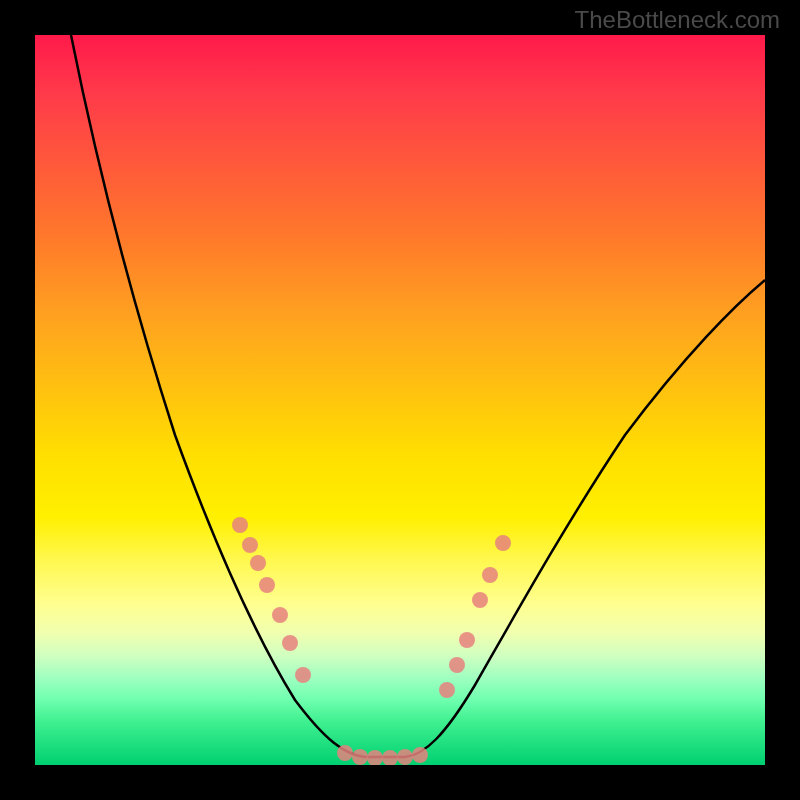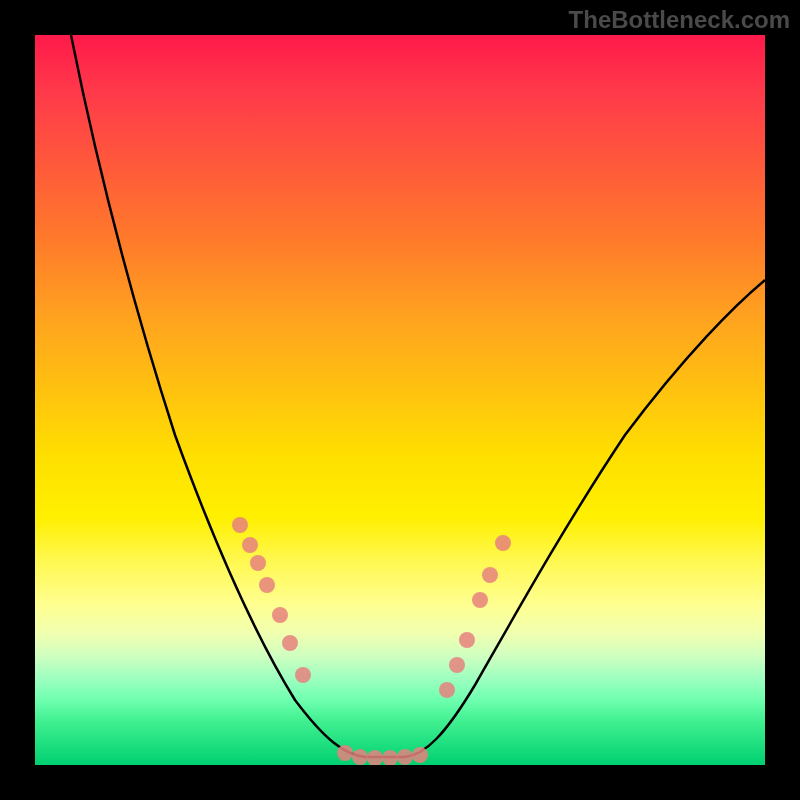--- a/index.html
+++ b/index.html
@@ -7,24 +7,24 @@
     width: 800px;
     height: 800px;
     background: #000;
     position: relative;
     font-family: Arial, sans-serif;
     overflow: hidden;
   }
   .watermark {
     position: absolute;
     top: 6px;
-    right: 10px;
+    right: 20px;
     color: #4a4a4a;
     font-size: 24px;
-    font-weight: bold;
+    font-weight: normal;
     z-index: 10;
   }
   .plot-area {
     position: absolute;
     top: 35px;
     left: 35px;
     width: 730px;
     height: 730px;
     overflow: hidden;
   }

